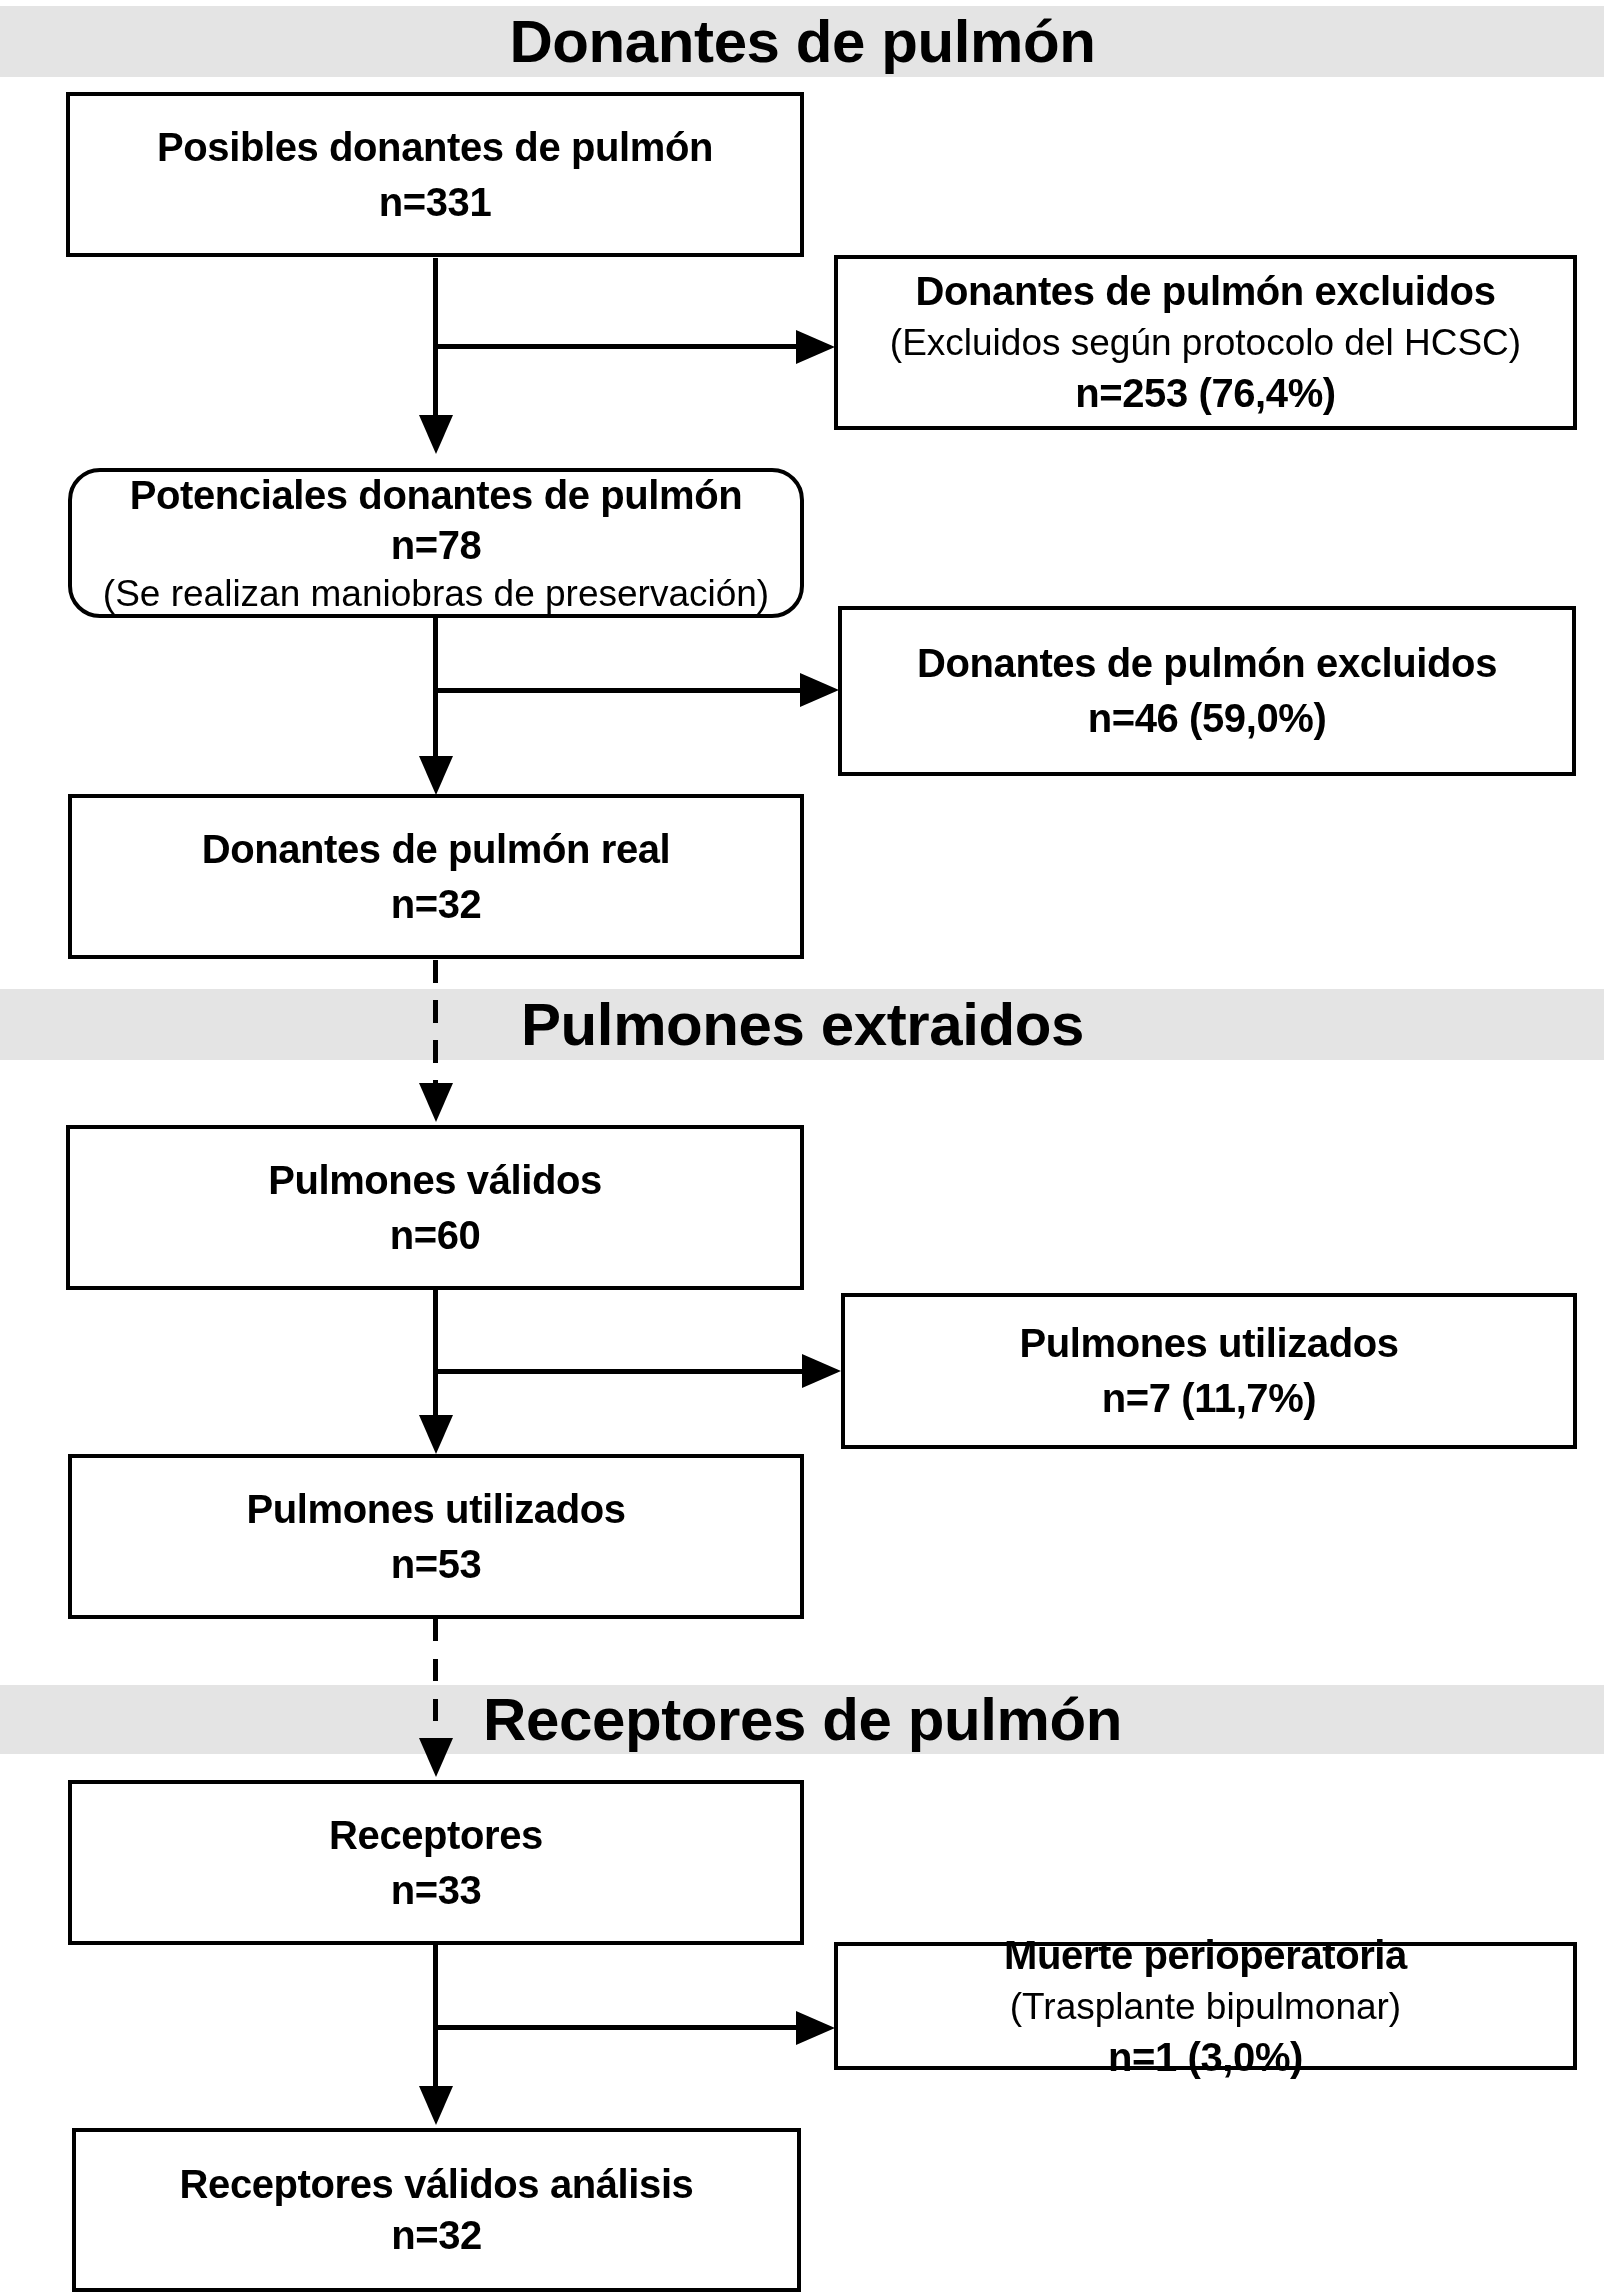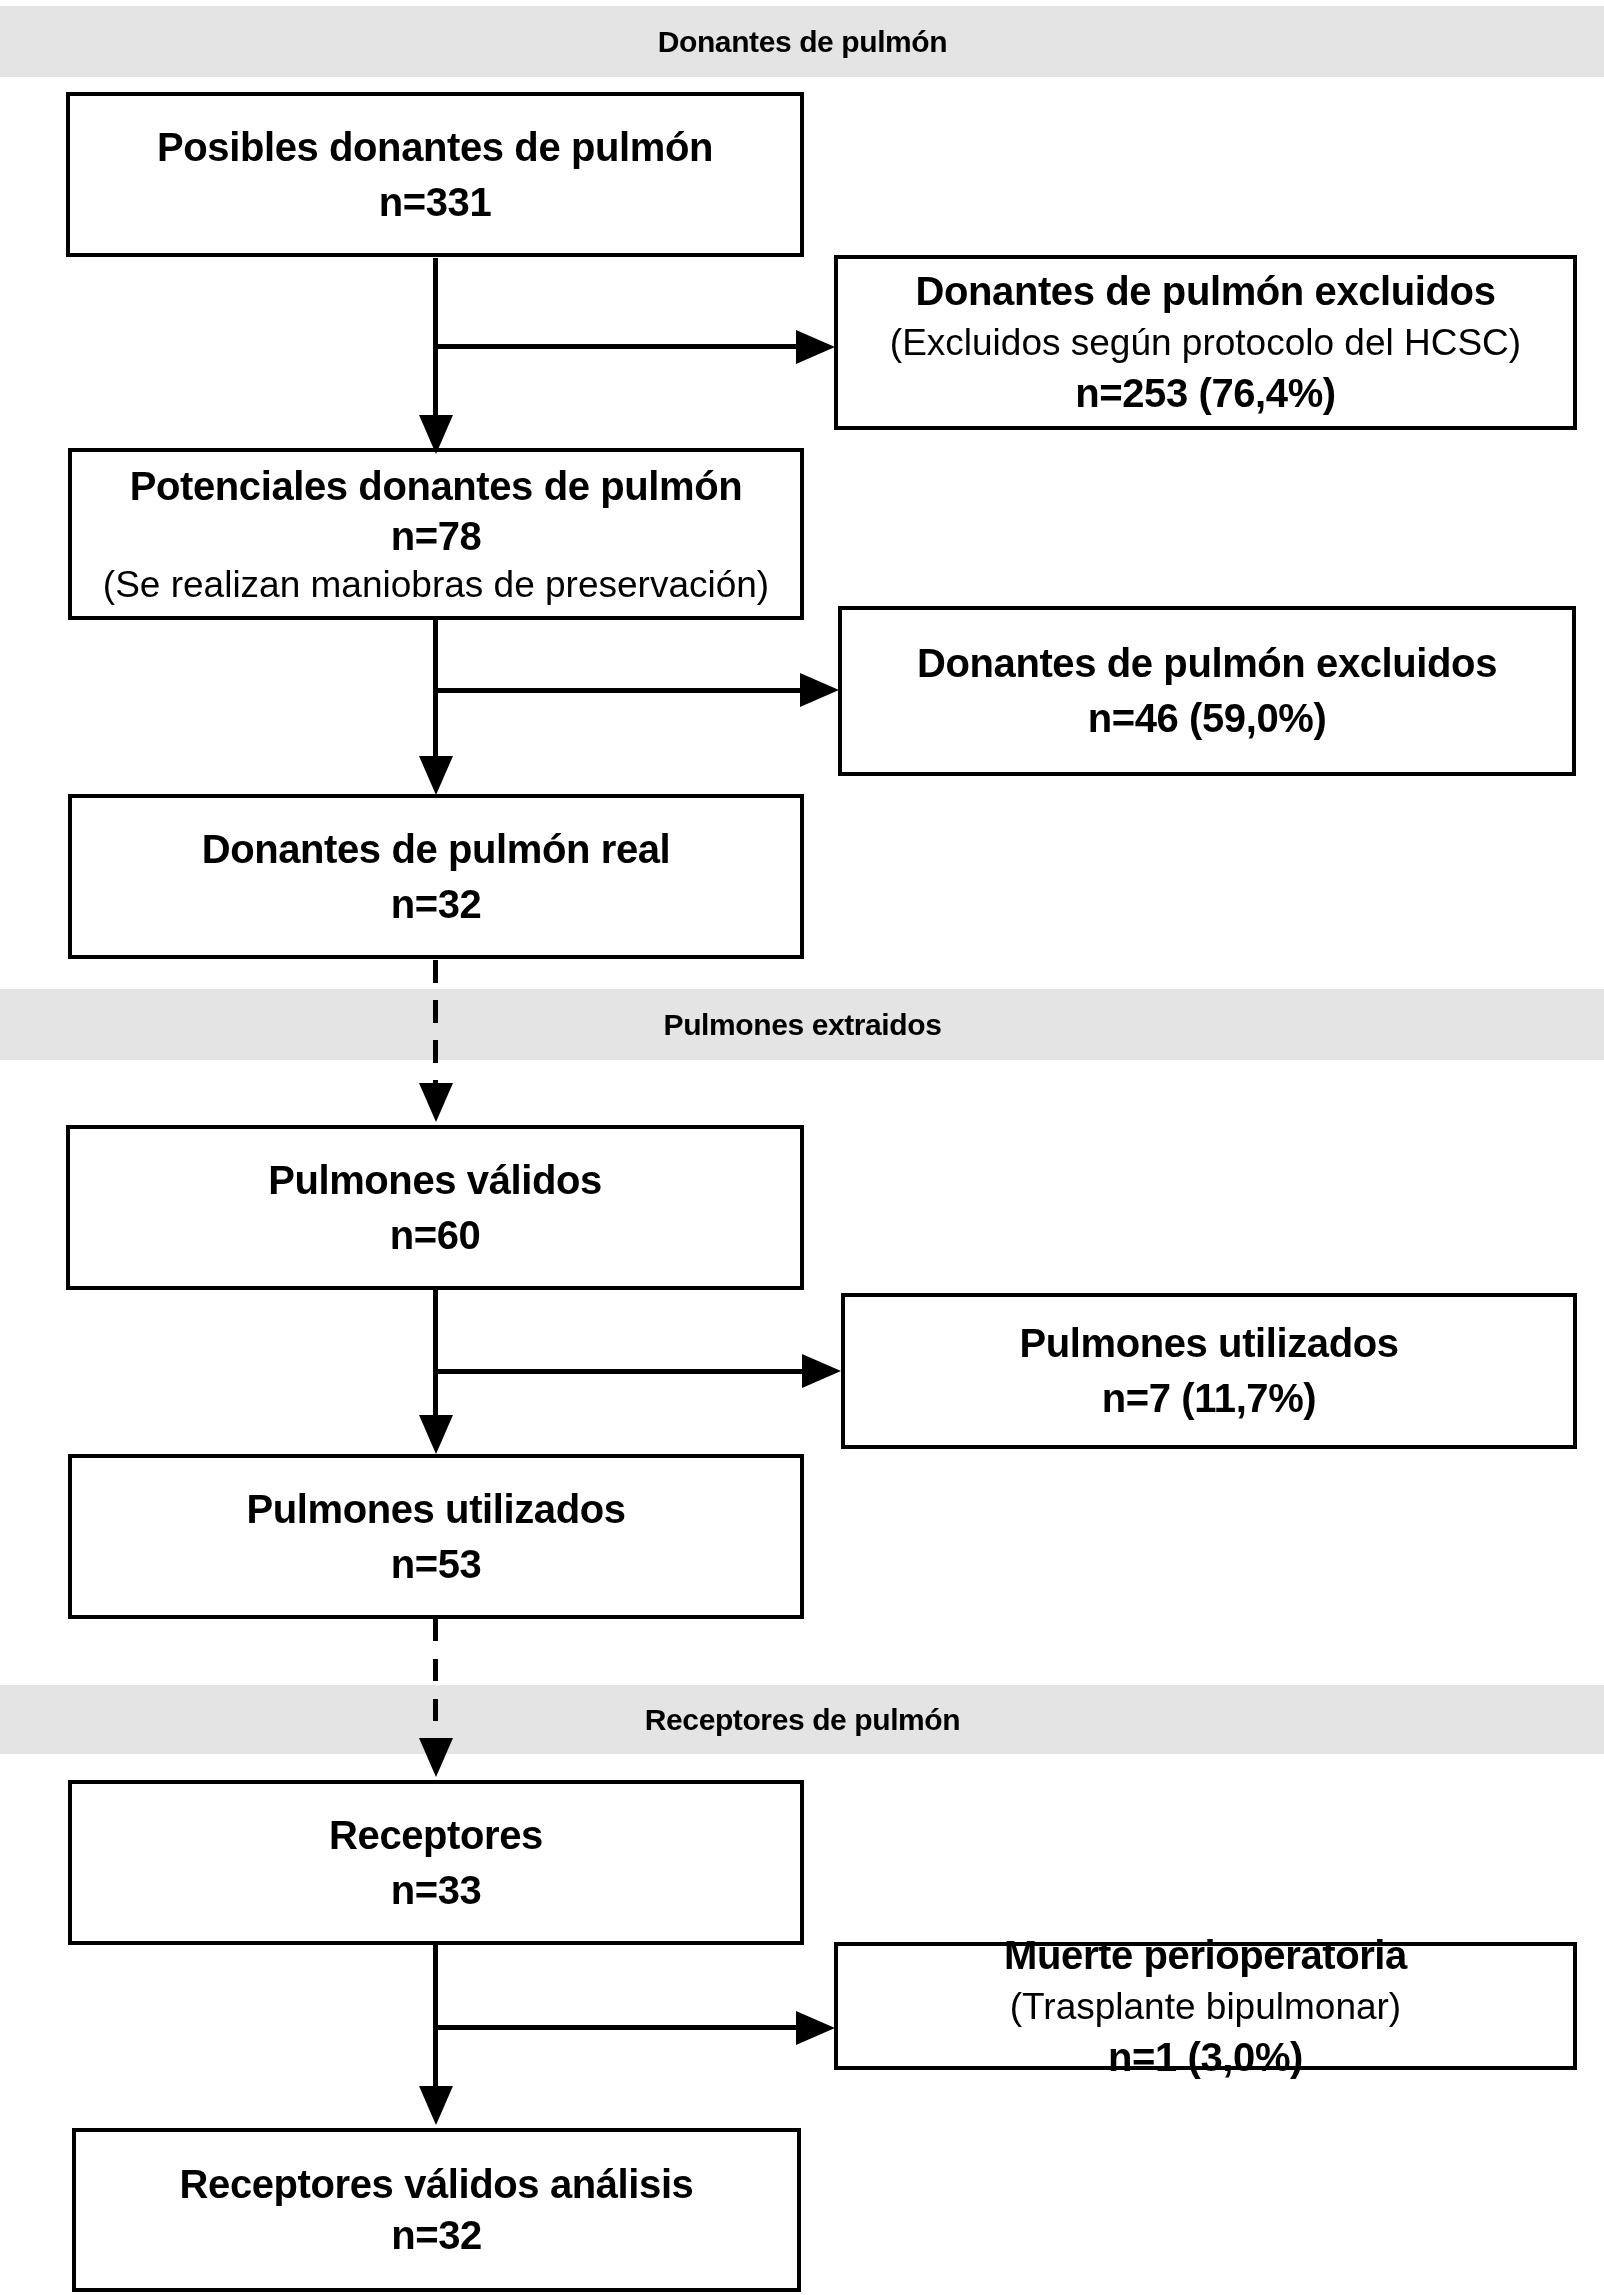--- a/index.html
+++ b/index.html
@@ -15,21 +15,21 @@
   .band {
     position:absolute;
     left:0; width:1605px;
     background:#e4e4e4;
     display:flex;
     align-items:center;
     justify-content:center;
   }
   .band-title {
     font-weight:bold;
-    font-size:30px;
+    font-size:60px;
     letter-spacing:-0.4px;
     white-space:nowrap;
   }
   .box {
     position:absolute;
     background:#ffffff;
     border:4.8px solid #000000;
     box-sizing:border-box;
     display:flex;
     flex-direction:column;
@@ -104,21 +104,21 @@
   <div class="arr-d" style="left:419px;top:415px;"></div>
   <div class="hline" style="left:433px;top:344px;width:363px;"></div>
   <div class="arr-r" style="left:796px;top:330px;"></div>
 
   <div class="box" style="left:834px;top:255px;width:743px;height:175px;">
     <div class="t-main">Donantes de pulmón excluidos</div>
     <div class="t-sub">(Excluidos según protocolo del HCSC)</div>
     <div class="t-main">n=253 (76,4%)</div>
   </div>
 
-  <div class="box" style="left:68px;top:448px;width:736px;height:172px;">
+  <div class="box" style="left:68px;top:468px;width:736px;height:150px;border-radius:32px;">
     <div class="t-main" style="line-height:50px;">Potenciales donantes de pulmón</div>
     <div class="t-main" style="line-height:50px;">n=78</div>
     <div class="t-sub">(Se realizan maniobras de preservación)</div>
   </div>
 
   <div class="vline" style="left:433px;top:611px;height:147px;"></div>
   <div class="arr-d" style="left:419px;top:756px;"></div>
   <div class="hline" style="left:433px;top:688px;width:367px;"></div>
   <div class="arr-r" style="left:800px;top:673px;"></div>
 

